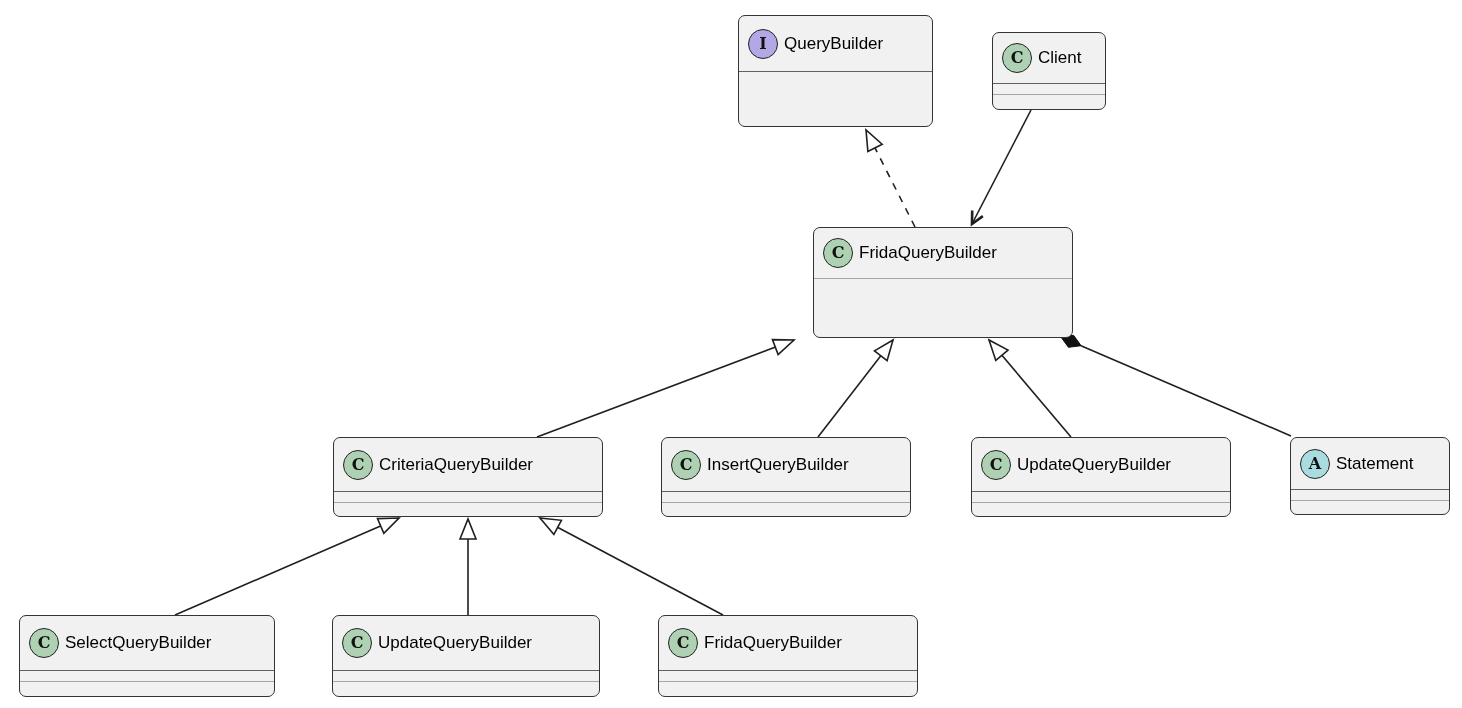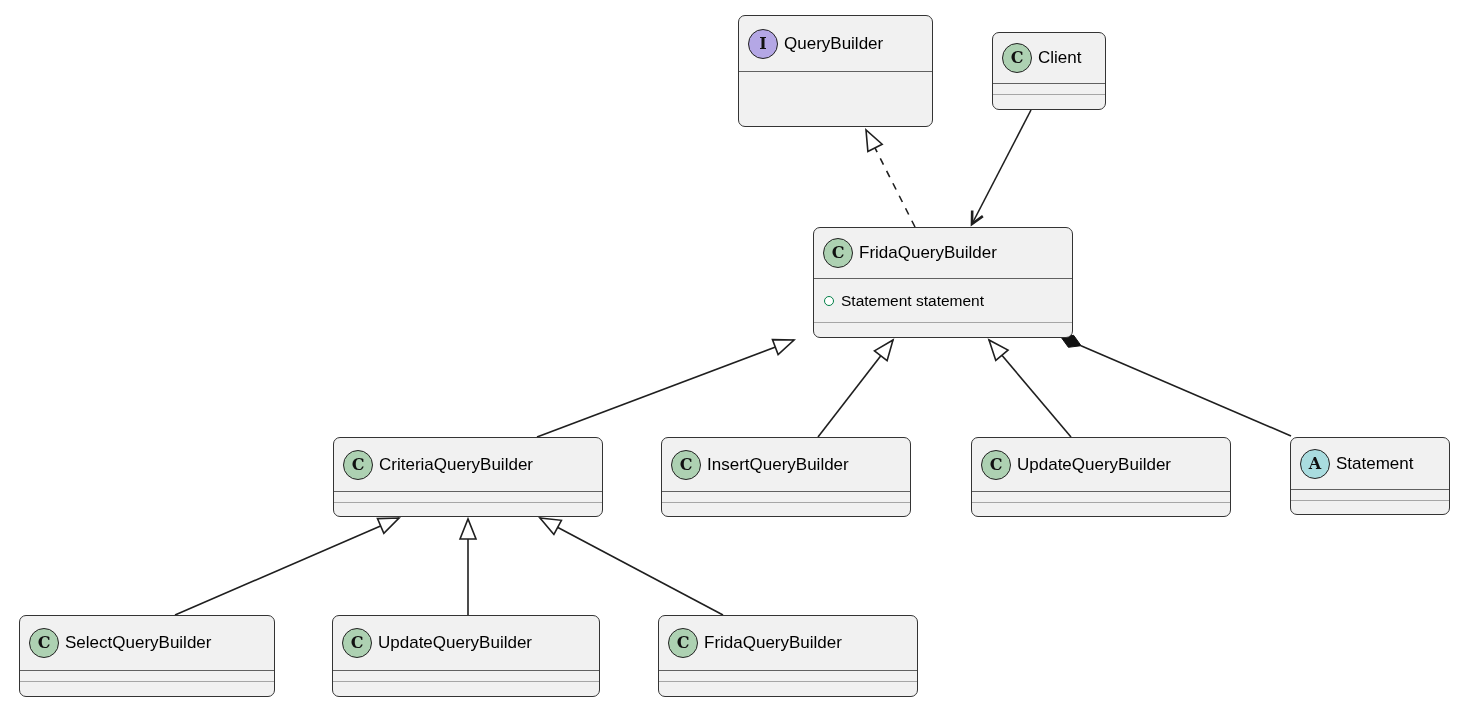--- a/index.html
+++ b/index.html
@@ -102,26 +102,20 @@
     </div>
     <div class="sec sec-fields" style="height:11px;"></div>
     <div class="sec sec-methods sec-grow"></div>
   </div>
 
   <div class="uml-box kind-class" style="left:813px;top:227px;width:260px;height:111px;">
     <div class="uml-title" style="height:50px;">
       <span class="circle" style="background-color: rgb(173, 209, 178);">C</span>
       <span class="cls-name">FridaQueryBuilder</span>
     </div>
-    <div class="sec sec-fields sec-grow">
-      <div class="member">
-        <span class="fdot"></span>
-        <span>Statement statement</span>
-      </div>
-    </div>
     <div class="sec sec-methods" style="height:15px;"></div>
   </div>
 
   <div class="uml-box kind-class" style="left:333px;top:437px;width:270px;height:80px;">
     <div class="uml-title" style="height:53px;">
       <span class="circle" style="background-color: rgb(173, 209, 178);">C</span>
       <span class="cls-name">CriteriaQueryBuilder</span>
     </div>
     <div class="sec sec-fields" style="height:11px;"></div>
     <div class="sec sec-methods sec-grow"></div>

